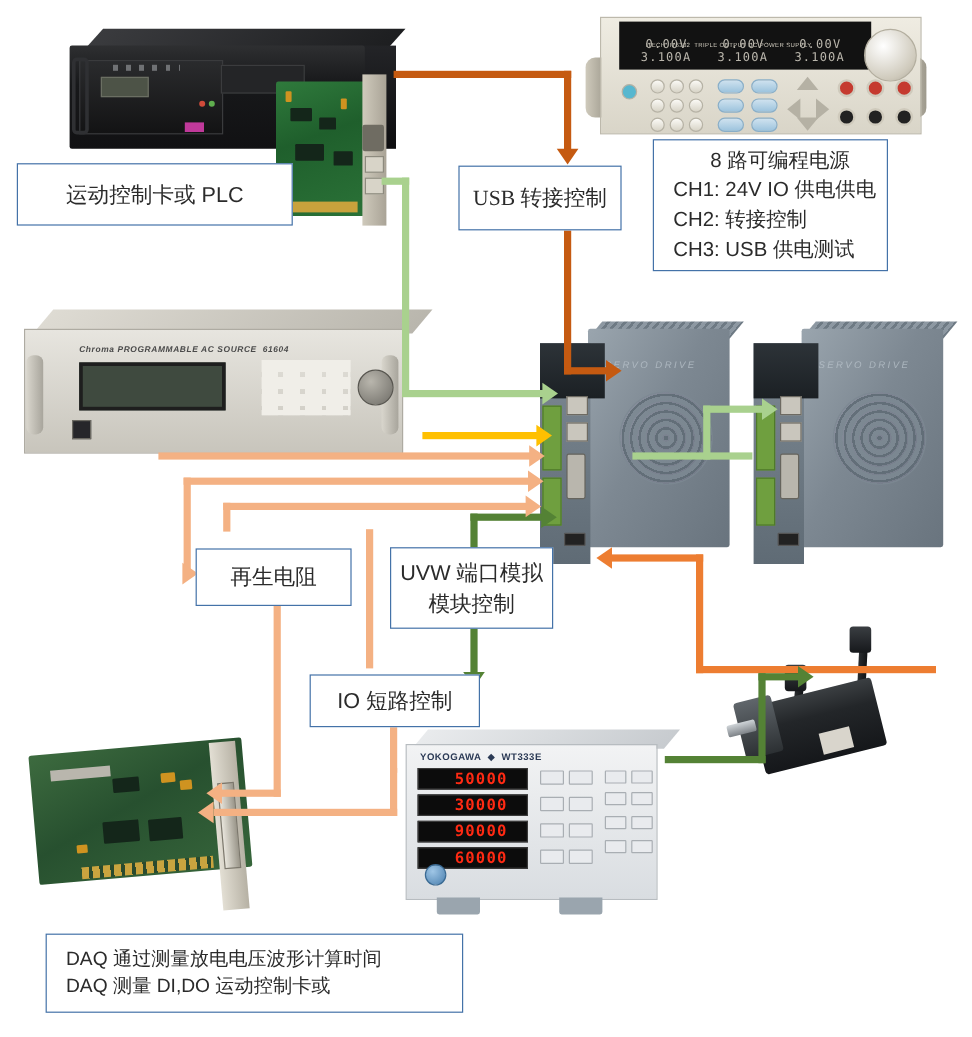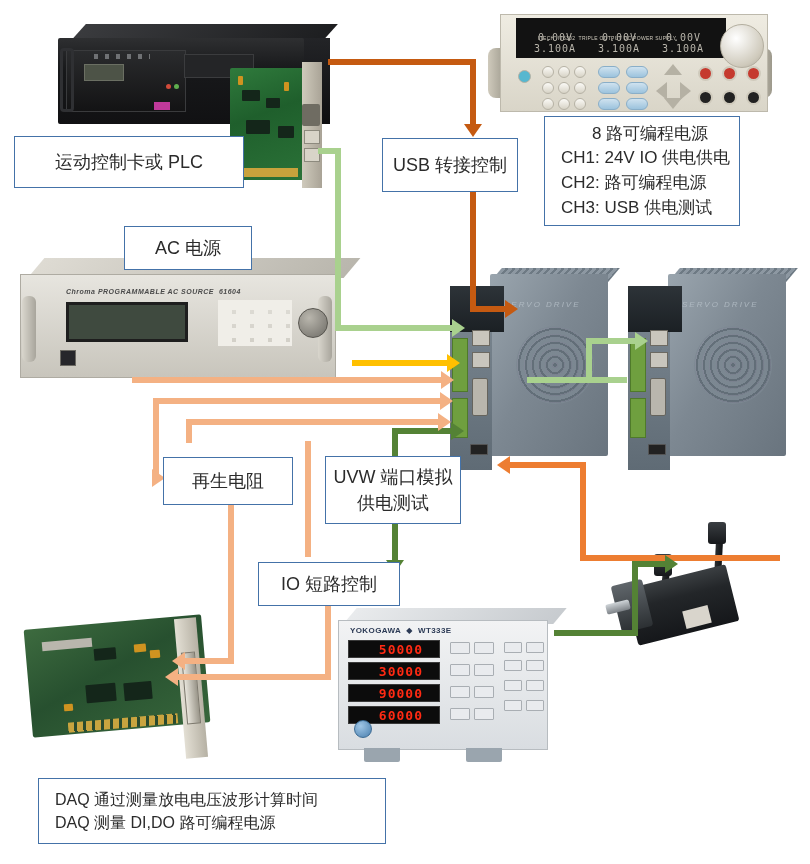--- a/index.html
+++ b/index.html
@@ -417,46 +417,43 @@
     <div class="mt-body"></div>
     <div class="mt-flange"></div>
     <div class="mt-shaft"></div>
     <div class="mt-label" style="left:72px; top:88px;"></div>
   </div>
 
   <div class="label-box" style="left:14px; top:136px; width:230px; height:52px;">
     <span class="ln">运动控制卡或 PLC</span>
   </div>
 
-  <div class="label-box" style="left:382px; top:138px; width:136px; height:54px;">
+  <div class="label-box" style="left:382px; top:138px; width:136px; height:54px;font-family:Liberation Serif, serif;">
     <span class="ln">USB 转接控制</span>
   </div>
 
   <div class="label-box left-al" style="left:544px; top:116px; width:196px; height:110px; font-size:17px;">
     <span class="ln" style="align-self:center;">8 路可编程电源</span>
     <span class="ln">CH1: 24V IO 供电供电</span>
-    <span class="ln">CH2: 路可编程电源</span>
+    <span class="ln">CH2: 转接控制</span>
     <span class="ln">CH3: USB 供电测试</span>
   </div>
 
-  <div class="label-box" style="left:124px; top:226px; width:128px; height:44px;">
-    <span class="ln">AC 电源</span>
-  </div>
 
   <div class="label-box" style="left:163px; top:457px; width:130px; height:48px;">
     <span class="ln">再生电阻</span>
   </div>
 
   <div class="label-box" style="left:325px; top:456px; width:136px; height:68px;">
     <span class="ln">UVW 端口模拟</span>
-    <span class="ln">供电测试</span>
+    <span class="ln">模块控制</span>
   </div>
 
   <div class="label-box" style="left:258px; top:562px; width:142px; height:44px;">
     <span class="ln">IO 短路控制</span>
   </div>
 
   <div class="label-box left-al" style="left:38px; top:778px; width:348px; height:66px; font-size:16px;">
     <span class="ln">DAQ 通过测量放电电压波形计算时间</span>
-    <span class="ln">DAQ 测量 DI,DO 路可编程电源</span>
+    <span class="ln">DAQ 测量 DI,DO 运动控制卡或</span>
   </div>
 
 </div>
 
 </body></html>

